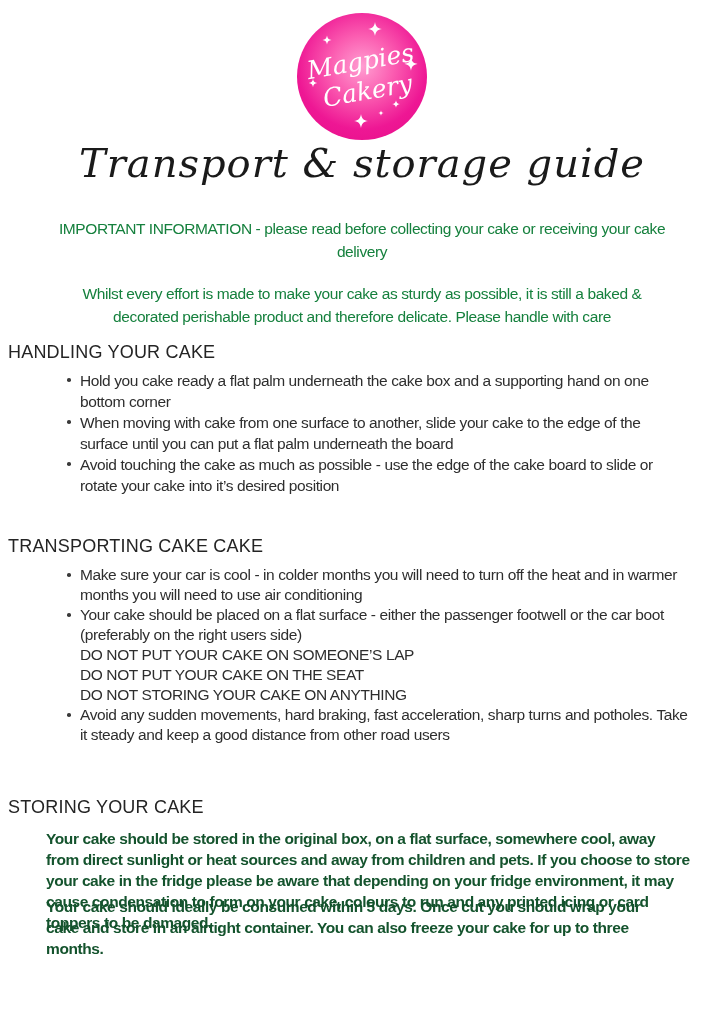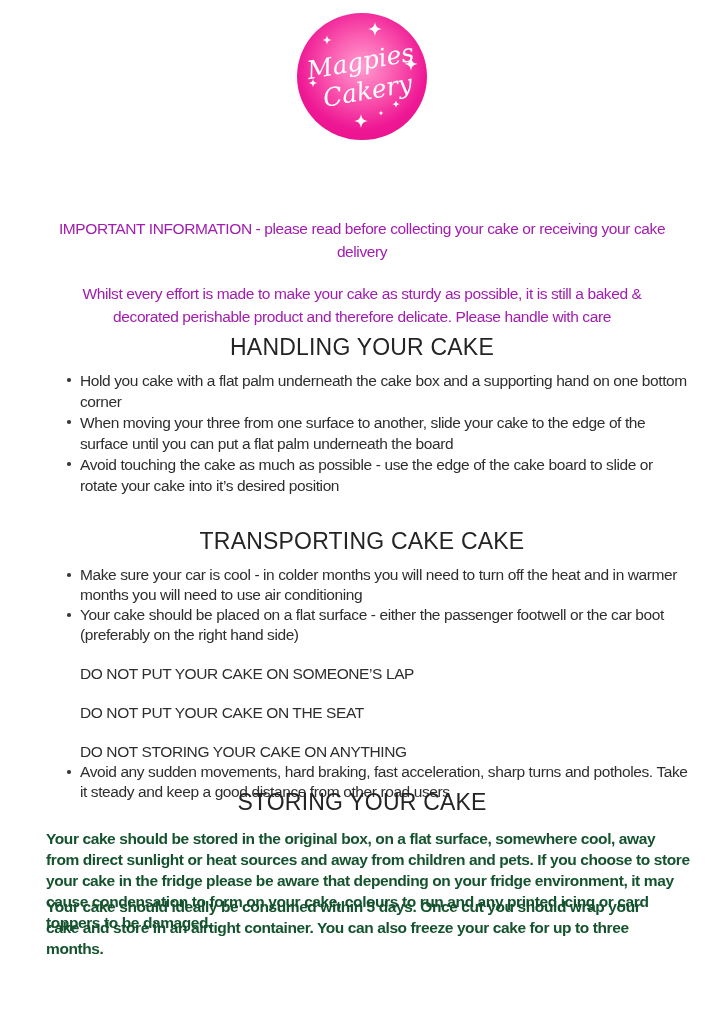--- a/index.html
+++ b/index.html
@@ -22,43 +22,43 @@
     font-family:"DejaVu Serif", serif;
     font-style:italic; font-weight:500;
     font-size:40px; letter-spacing:1px;
     color:#1a1a1a;
   }
   .intro-para {
     position:absolute; left:50%; transform:translateX(-50%);
     width:610px; margin:0;
     text-align:center;
     font-size:15.5px; letter-spacing:-0.4px; line-height:23px;
-    color:#a21caf;
+    color:#15803d;
   }
   .section-heading {
-    position:absolute; left:0; right:0; margin:0;
-    text-align:center;
-    font-size:23px; font-weight:400; letter-spacing:0.2px;
+    position:absolute; left:0; right:0; margin:8px;
+    text-align:left;
+    font-size:18px; font-weight:400; letter-spacing:0.2px;
     color:#242424;
   }
   ul.bullets {
     position:absolute; left:66px; width:610px;
     margin:0; padding:0 0 0 14px;
     list-style:none;
     font-size:15.5px; letter-spacing:-0.4px;
   }
   ul.bullets.lh21 { line-height:21px; }
   ul.bullets.lh20 { line-height:20px; }
   ul.bullets li { position:relative; }
   ul.bullets li::before {
     content:""; position:absolute; left:-13px; top:8px;
     width:3.5px; height:3.5px; border-radius:50%;
     background:#3a3a3a;
   }
-  .subline { display:block;margin-top:19px; }
+  .subline { display:block; }
   .body-para {
     position:absolute; left:46px; margin:0;
     text-align:left;
     font-size:15.5px; letter-spacing:-0.4px; line-height:21px;
     color:#14532d;
     font-weight:bold;
   }
   .para-1 { top:828px; width:645px; }
   .para-2 { top:896px; width:612px; }
 </style>
@@ -88,39 +88,40 @@
         <use href="#spark" transform="translate(30,27) scale(0.65)"></use>
         <use href="#spark" transform="translate(114,51) scale(0.95)"></use>
         <use href="#spark" transform="translate(16,70) scale(0.6)"></use>
         <use href="#spark" transform="translate(64,108) scale(1)"></use>
         <use href="#spark" transform="translate(99,91) scale(0.55)"></use>
         <use href="#spark" transform="translate(84,100) scale(0.4)"></use>
       </g>
     </svg>
   </div>
 
+  <h1 class="page-title">Transport &amp; storage guide</h1>
 
   <p class="intro-para" style="top:217px">IMPORTANT INFORMATION - please read before collecting your cake or receiving your cake delivery</p>
 
   <p class="intro-para" style="top:282px">Whilst every effort is made to make your cake as sturdy as possible, it is still a baked &amp; decorated perishable product and therefore delicate. Please handle with care</p>
 
   <h2 class="section-heading" style="top:334px">HANDLING YOUR CAKE</h2>
 
   <ul class="bullets lh21" style="top:370px">
-    <li>Hold you cake with a flat palm underneath the cake box and a supporting hand on one bottom corner</li>
-    <li>When moving your three from one surface to another, slide your cake to the edge of the surface until you can put a flat palm underneath the board</li>
+    <li>Hold you cake ready a flat palm underneath the cake box and a supporting hand on one bottom corner</li>
+    <li>When moving with cake from one surface to another, slide your cake to the edge of the surface until you can put a flat palm underneath the board</li>
     <li>Avoid touching the cake as much as possible - use the edge of the cake board to slide or rotate your cake into it’s desired position</li>
   </ul>
 
   <h2 class="section-heading" style="top:528px">TRANSPORTING CAKE CAKE</h2>
 
   <ul class="bullets lh20" style="top:565px">
     <li>Make sure your car is cool - in colder months you will need to turn off the heat and in warmer months you will need to use air conditioning</li>
     <li>
-      <span>Your cake should be placed on a flat surface - either the passenger footwell or the car boot (preferably on the right hand side)</span>
+      <span>Your cake should be placed on a flat surface - either the passenger footwell or the car boot (preferably on the right users side)</span>
       <span class="subline">DO NOT PUT YOUR CAKE ON SOMEONE’S LAP</span>
       <span class="subline">DO NOT PUT YOUR CAKE ON THE SEAT</span>
       <span class="subline">DO NOT STORING YOUR CAKE ON ANYTHING</span>
     </li>
     <li>Avoid any sudden movements, hard braking, fast acceleration, sharp turns and potholes. Take it steady and keep a good distance from other road users</li>
   </ul>
 
   <h2 class="section-heading" style="top:789px">STORING YOUR CAKE</h2>
 
   <p class="body-para para-1">Your cake should be stored in the original box, on a flat surface, somewhere cool, away from direct sunlight or heat sources and away from children and pets. If you choose to store your cake in the fridge please be aware that depending on your fridge environment, it may cause condensation to form on your cake, colours to run and any printed icing or card toppers to be damaged.</p>

